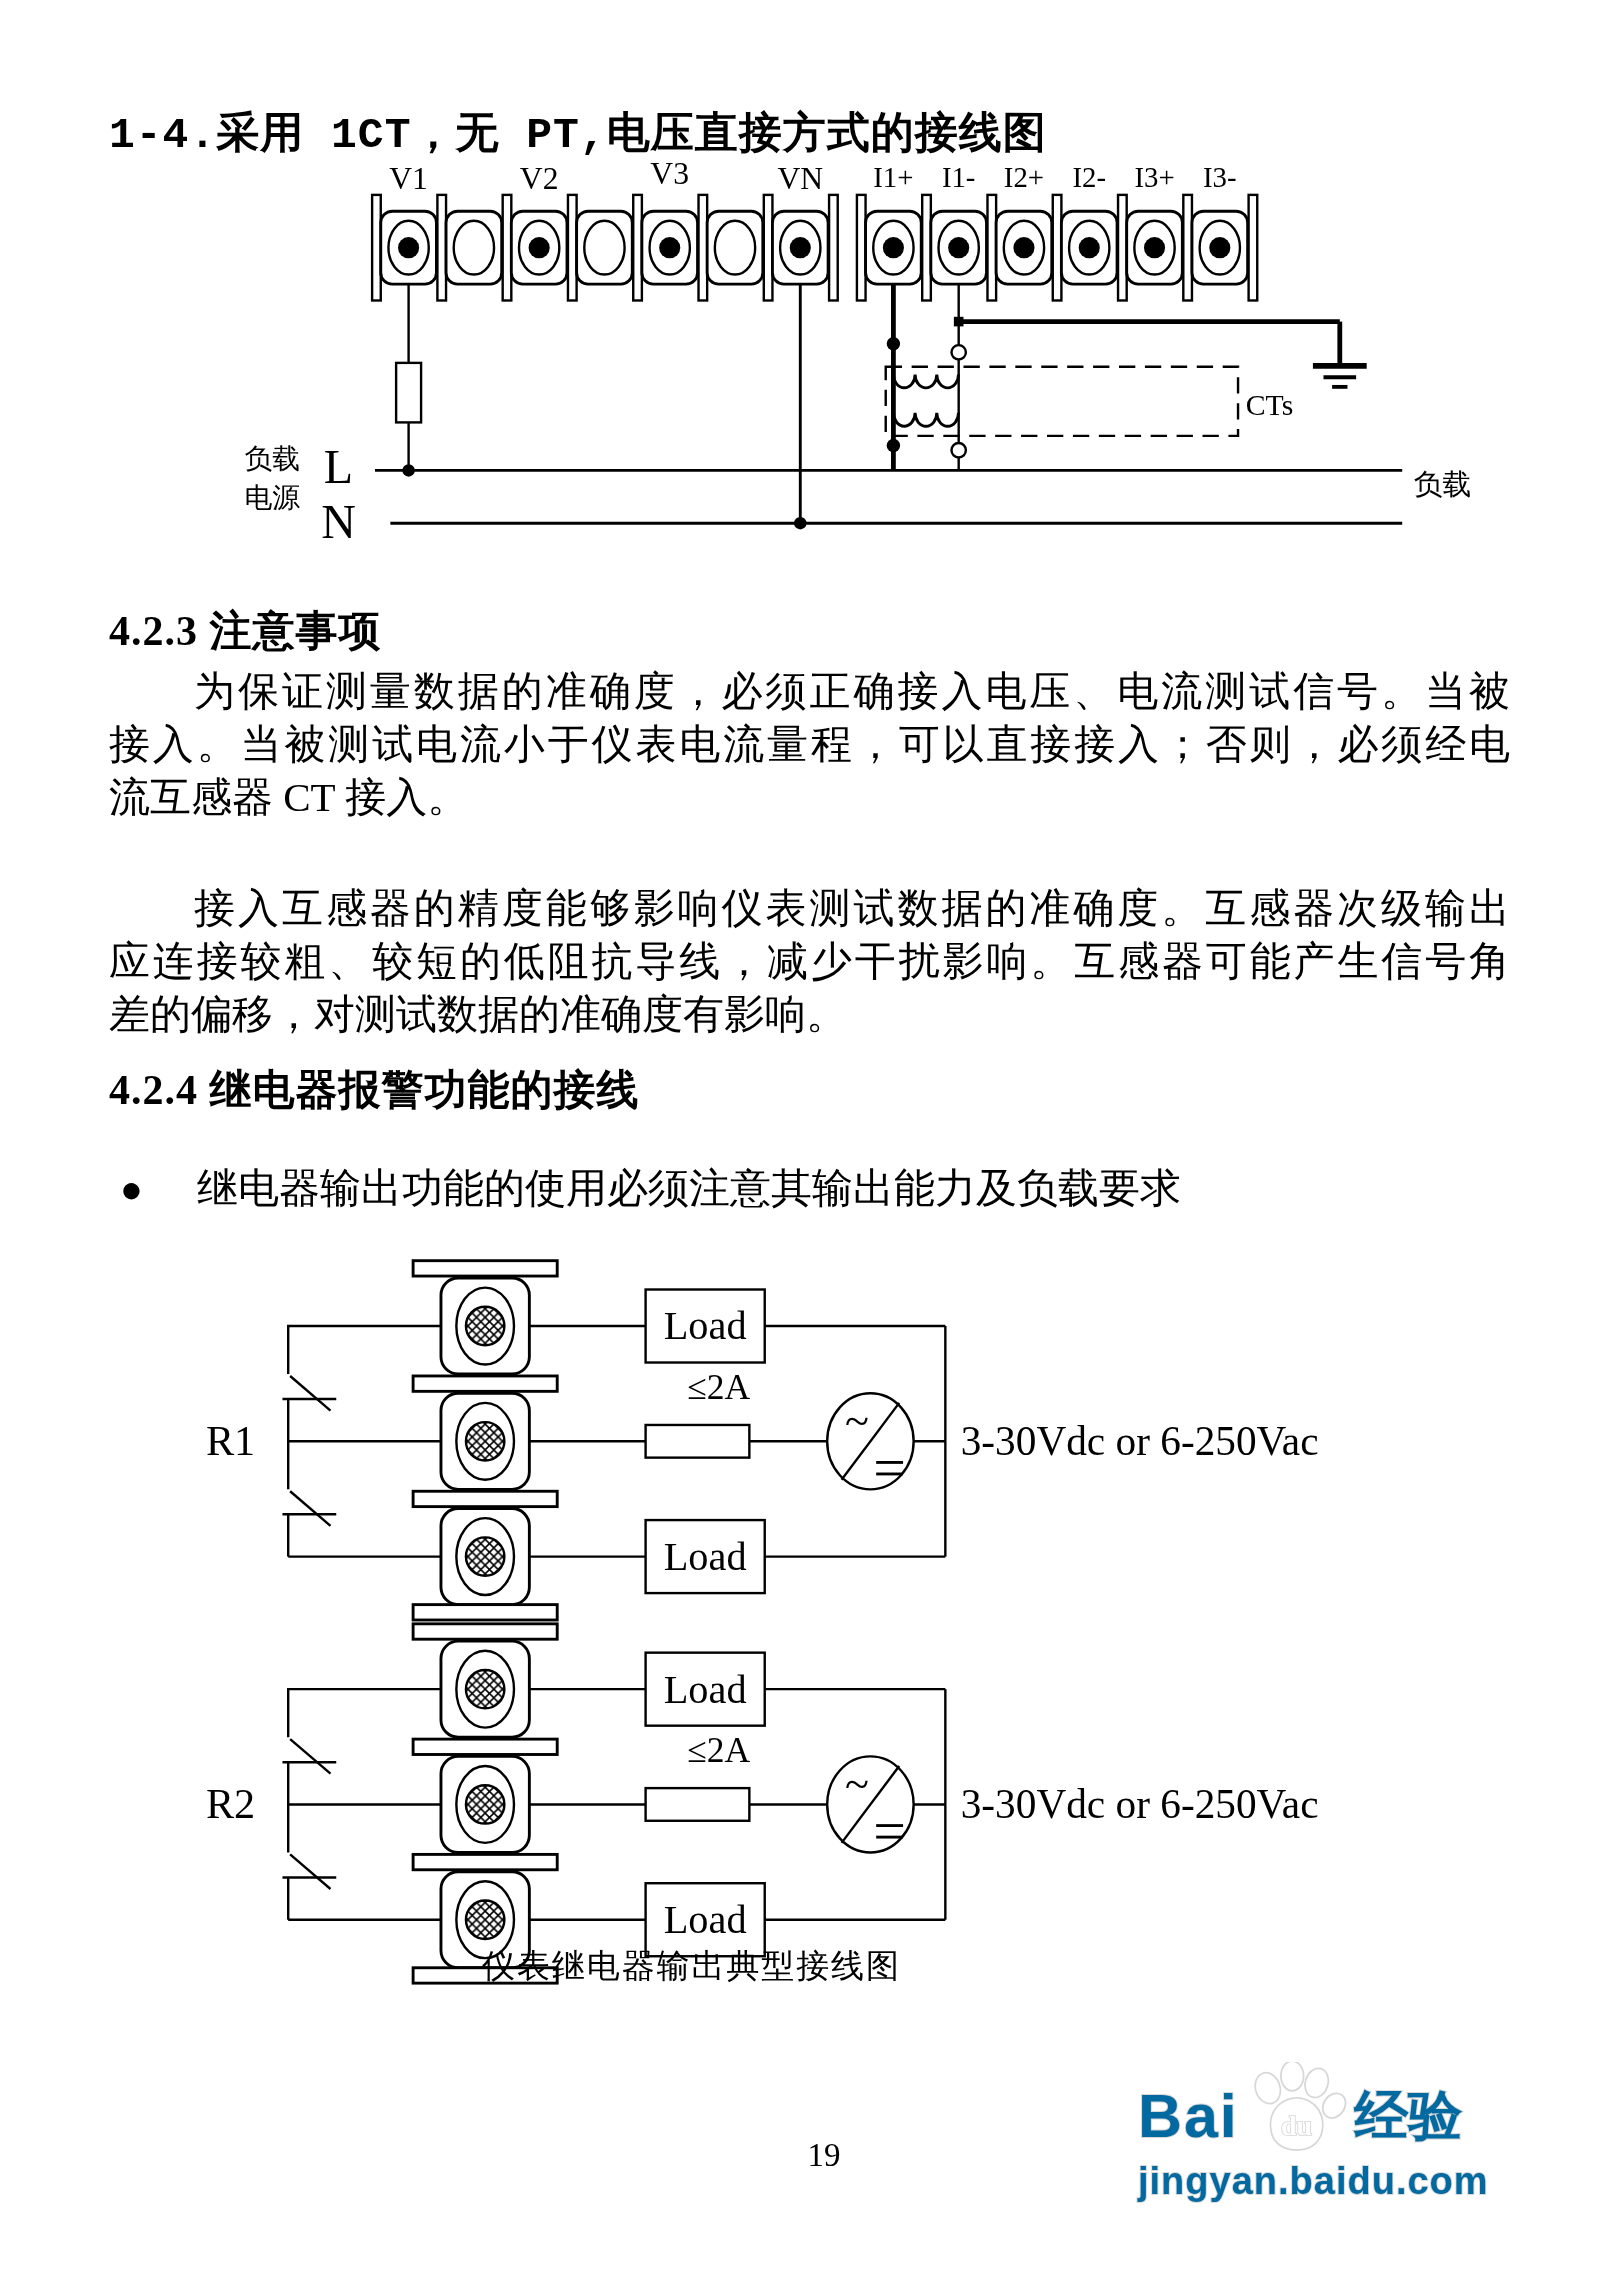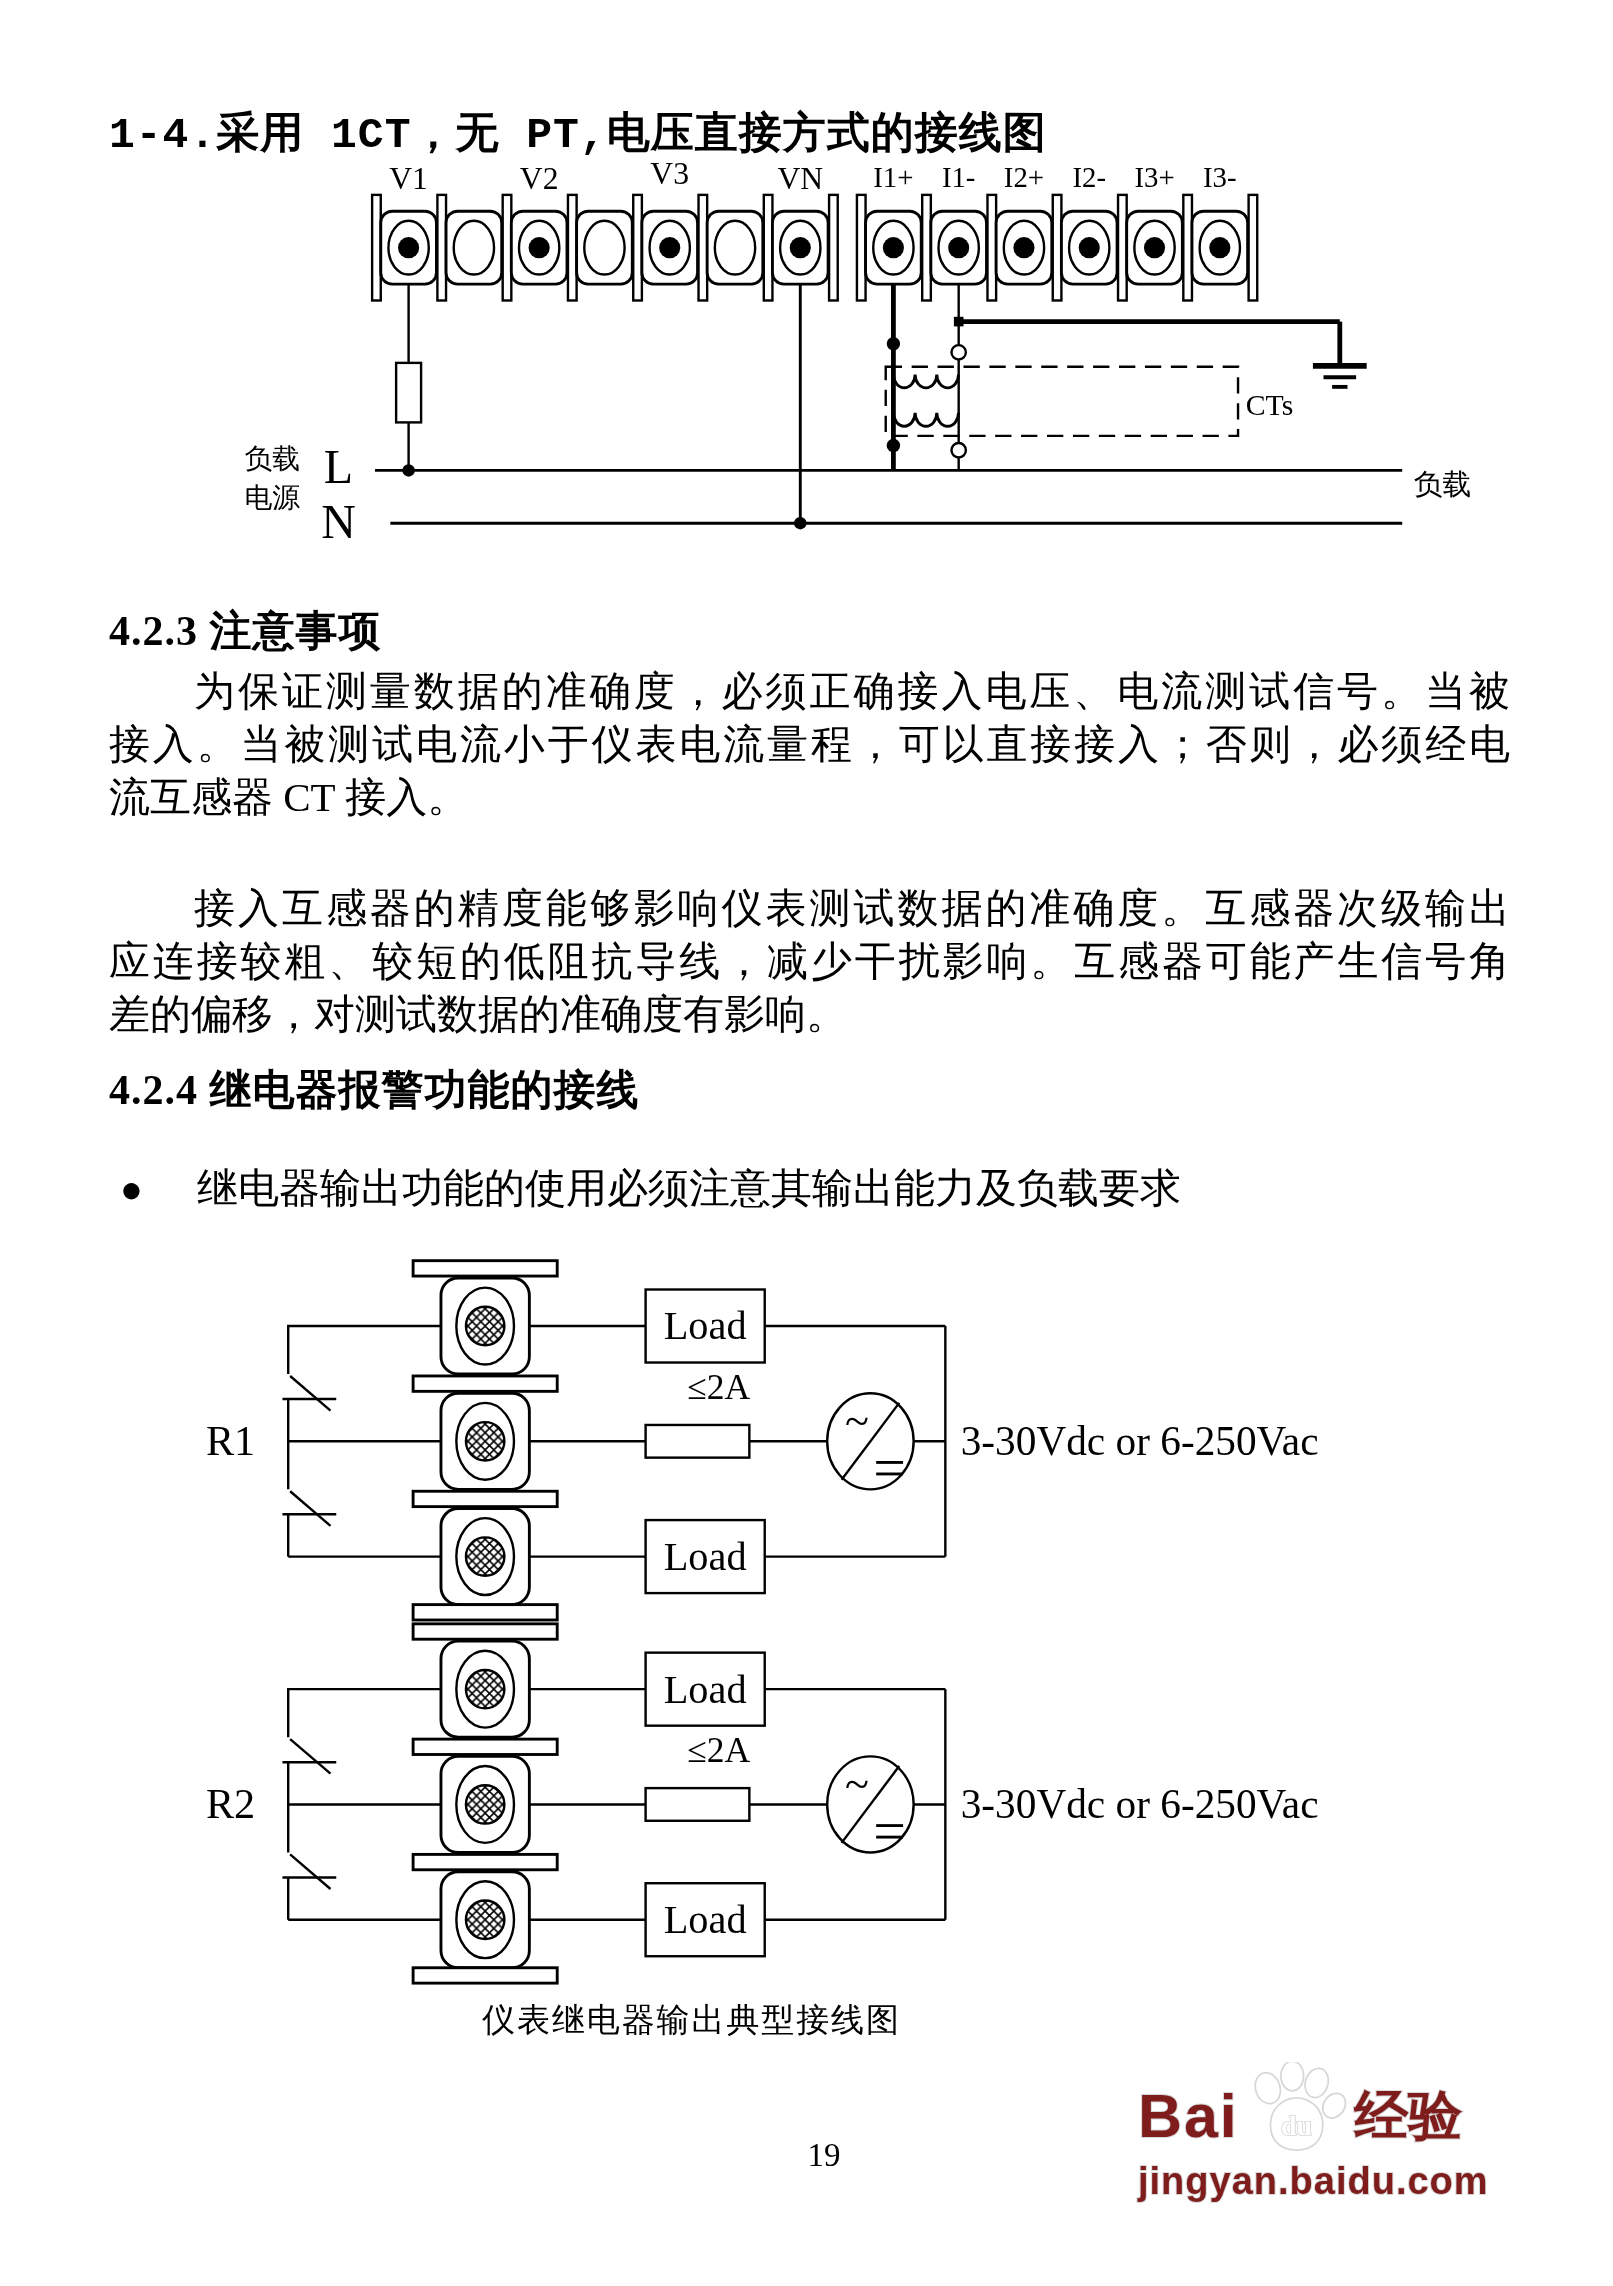--- a/index.html
+++ b/index.html
@@ -13,21 +13,21 @@
   .bodytext{font-size:41px;line-height:53px;width:1401px;}
   .pline{text-align:justify;text-align-last:justify;}
   .pline.last{text-align-last:auto;}
   .pline.ind{text-indent:85px;}
   .bullet-row{display:flex;align-items:center;font-size:41px;}
   .bullet-marker{font-size:38px;margin-right:54px;line-height:1;}
   .caption{font-size:33px;letter-spacing:1.9px;text-align:center;width:653px;}
   .pagenum{font-size:33px;text-align:center;width:1614px;}
   svg text{font-family:"Liberation Serif","DejaVu Serif",serif;}
   .wm{
-    color:#7f1d1d;-webkit-text-stroke:1.9px #d7d7d7;paint-order:stroke fill;
+    color:#0369a1;-webkit-text-stroke:1.9px #d7d7d7;paint-order:stroke fill;
     font-family:"Liberation Sans","DejaVu Sans",sans-serif;font-weight:bold;
   }
   .wm-row{display:flex;align-items:center;}
   .wm-bai{font-size:61px;letter-spacing:1.9px;}
   .wm-cn{font-size:54px;margin-left:5.8px;}
   .wm-url{font-size:38px;margin-top:1.9px;letter-spacing:1px;}
 </style>
 </head>
 <body>
 
@@ -271,21 +271,21 @@
         <line x1="984" y1="480" x2="984" y2="720"></line>
       </g>
       <text x="734" y="494" font-size="42" text-anchor="middle">Load</text>
       <text x="734" y="734" font-size="42" text-anchor="middle">Load</text>
       <text x="748" y="556" font-size="37" text-anchor="middle">≤2A</text>
       <text x="892" y="594" font-size="46" text-anchor="middle">~</text>
       <text x="1000" y="614" font-size="43">3-30Vdc or 6-250Vac</text>
     </g>
   </svg>
 
-  <div class="abs caption" style="left:365px;top:1998px;">仪表继电器输出典型接线图</div>
+  <div class="abs caption" style="left:365px;top:1944px;">仪表继电器输出典型接线图</div>
 
   <div class="abs pagenum" style="left:17px;top:2137px;">19</div>
 
   <div class="abs wm" style="left:1138px;top:2075px;width:423px;">
     <div class="wm-row">
       <span class="wm-bai">Bai</span>
       <svg width="106" height="96" viewBox="0 0 120 110" style="margin:-13.4px 1.9px 0 1.9px;">
         <g fill="#fff" stroke="#d7d7d7" stroke-width="4">
           <ellipse cx="30" cy="30" rx="13" ry="17" transform="rotate(-18 30 30)"></ellipse>
           <ellipse cx="58" cy="16" rx="12" ry="16"></ellipse>

